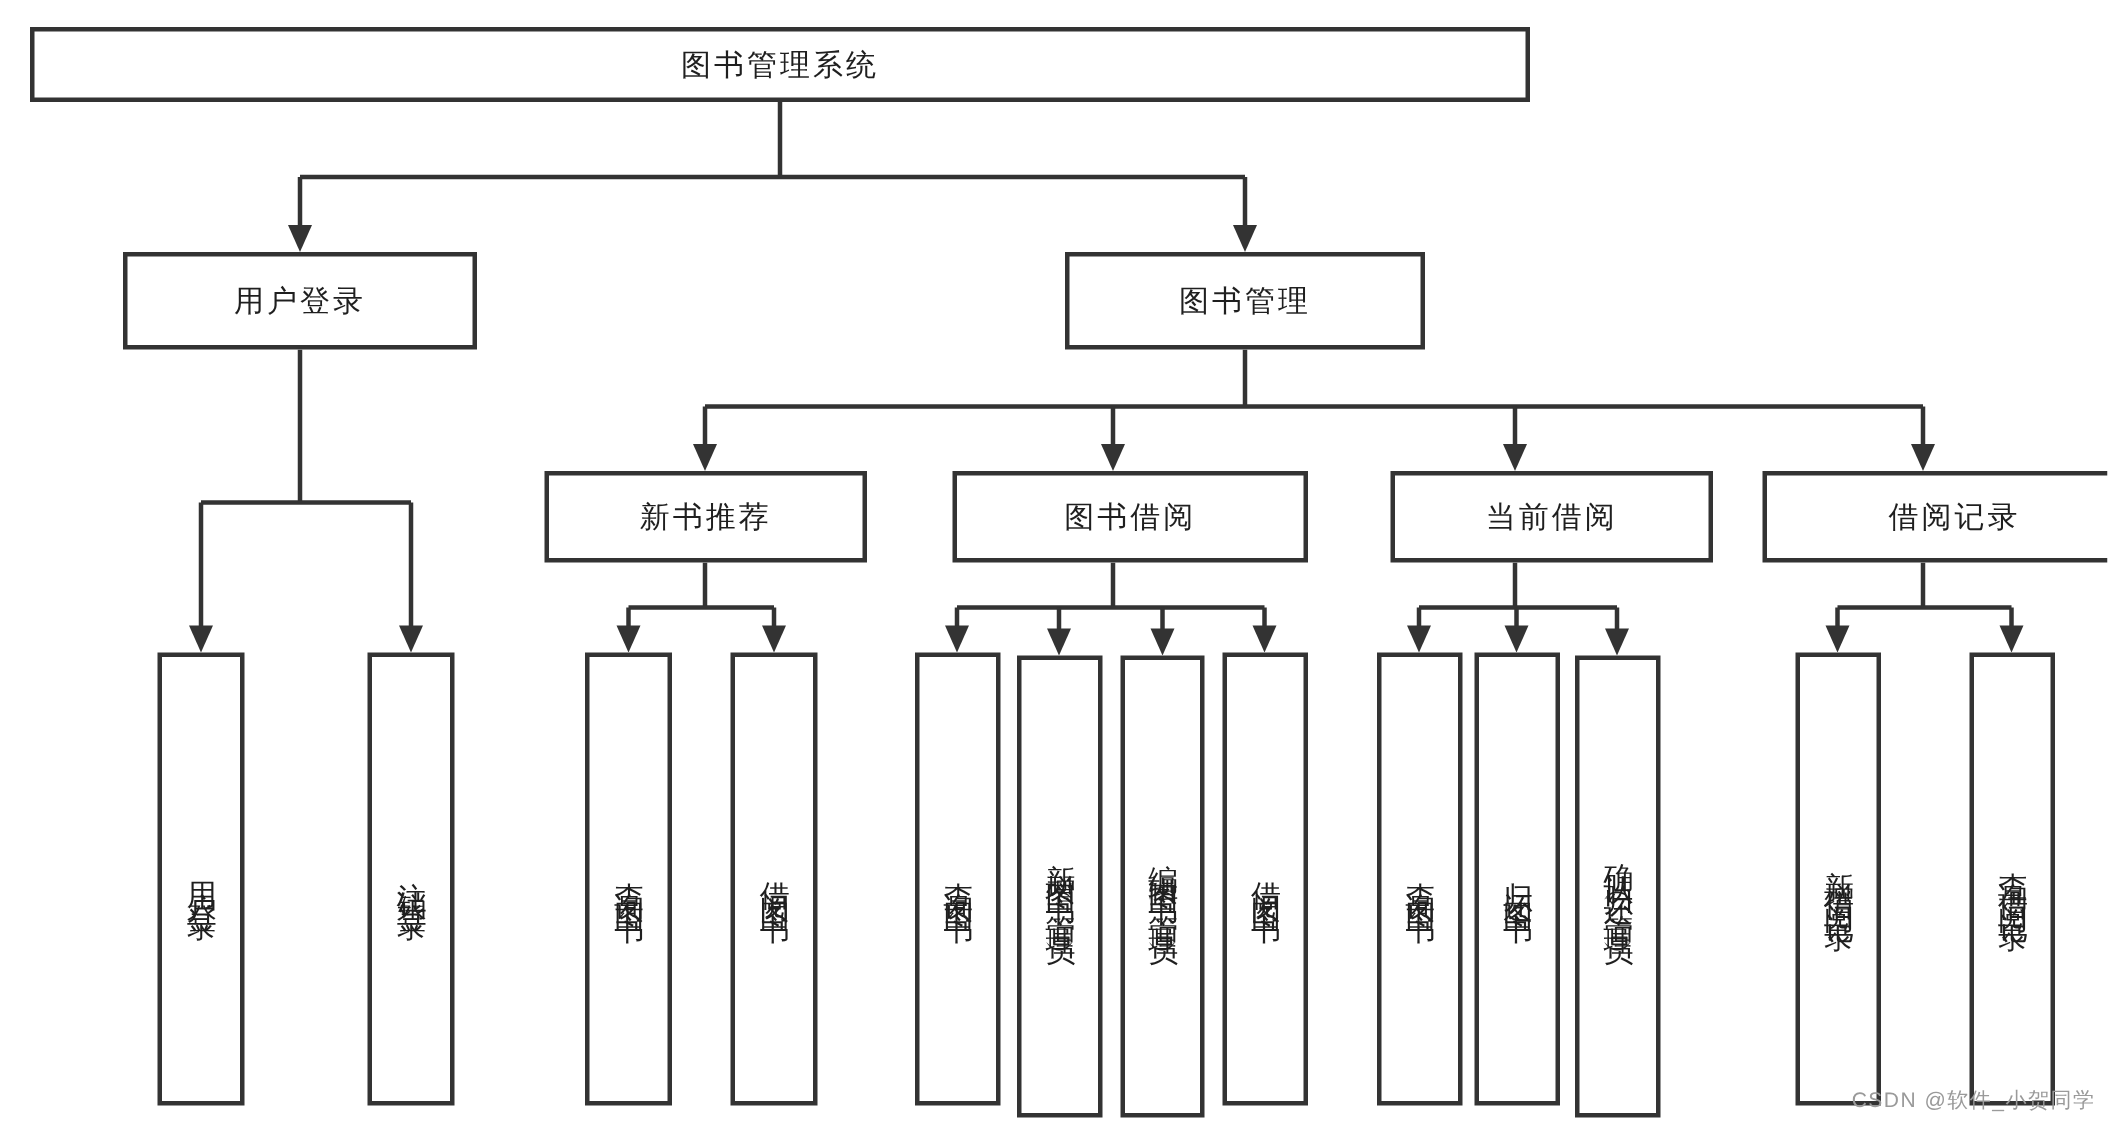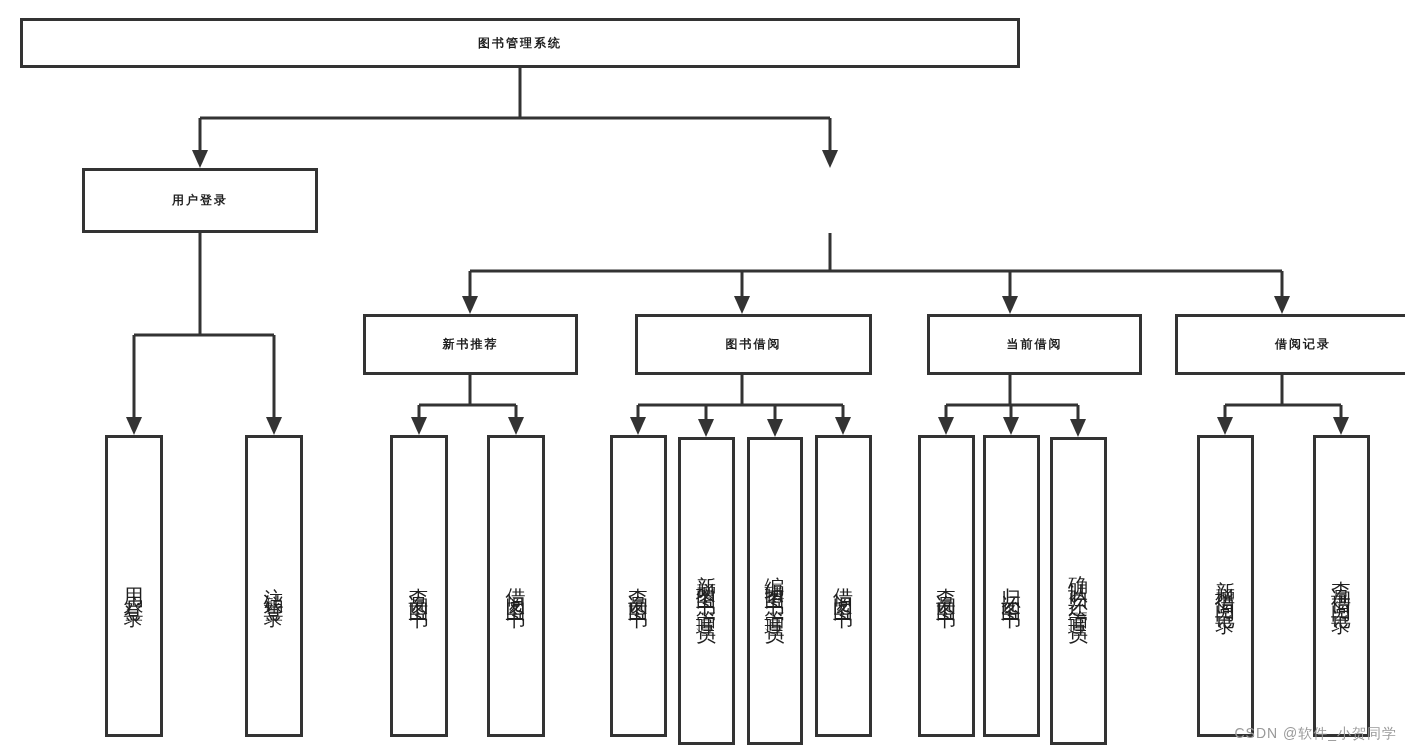--- a/index.html
+++ b/index.html
@@ -14,23 +14,22 @@
     color: var(--text);
   }
   #connectors { position:absolute; left:0; top:0; width:1405px; height:747px; }
   #connectors path { stroke: var(--line); stroke-width: 3; fill: none; }
   #connectors polygon { fill: var(--line); stroke: none; }
   .box {
     position: absolute;
     border: 3px solid var(--line);
     background: #fff;
     display: flex; align-items: center; justify-content: center;
-    font-size: 12px; letter-spacing: 2px;
+    font-size: 20px; letter-spacing: 2px;
     white-space: nowrap;
-    font-weight: bold;
   }
   .vbox {
     position: absolute;
     border: 3px solid var(--line);
     background: #fff;
     display: flex; align-items: center; justify-content: center;
   }
   .vbox .vtext {
     writing-mode: vertical-rl;
     text-orientation: mixed;
@@ -117,20 +116,21 @@
       <path d="M1225 405 V423"></path>
         <polygon points="1217,417 1233,417 1225,435"></polygon>
       <path d="M1341 405 V423"></path>
         <polygon points="1333,417 1349,417 1341,435"></polygon>
     </g>
   </svg>
 
   <div class="box" style="left:20px; top:18px; width:1000px; height:50px;">图书管理系统</div>
 
   <div class="box" style="left:82px; top:168px; width:236px; height:65px;">用户登录</div>
+  <div class="box" style="left:710px; top:168px; width:240px; height:65px;">图书管理</div>
 
   <div class="box" style="left:363px; top:314px; width:215px; height:61px;">新书推荐</div>
   <div class="box" style="left:635px; top:314px; width:237px; height:61px;">图书借阅</div>
   <div class="box" style="left:903px; top:314px; width:215px; height:61px;margin-left:24px;">当前借阅</div>
   <div class="box" style="left:1175px; top:314px; width:256px; height:61px;">借阅记录</div>
 
   <div class="vbox" style="left:105px; top:435px; width:58px; height:302px;">
     <span class="vtext">用户登录</span>
   </div>
   <div class="vbox" style="left:245px; top:435px; width:58px; height:302px;">

